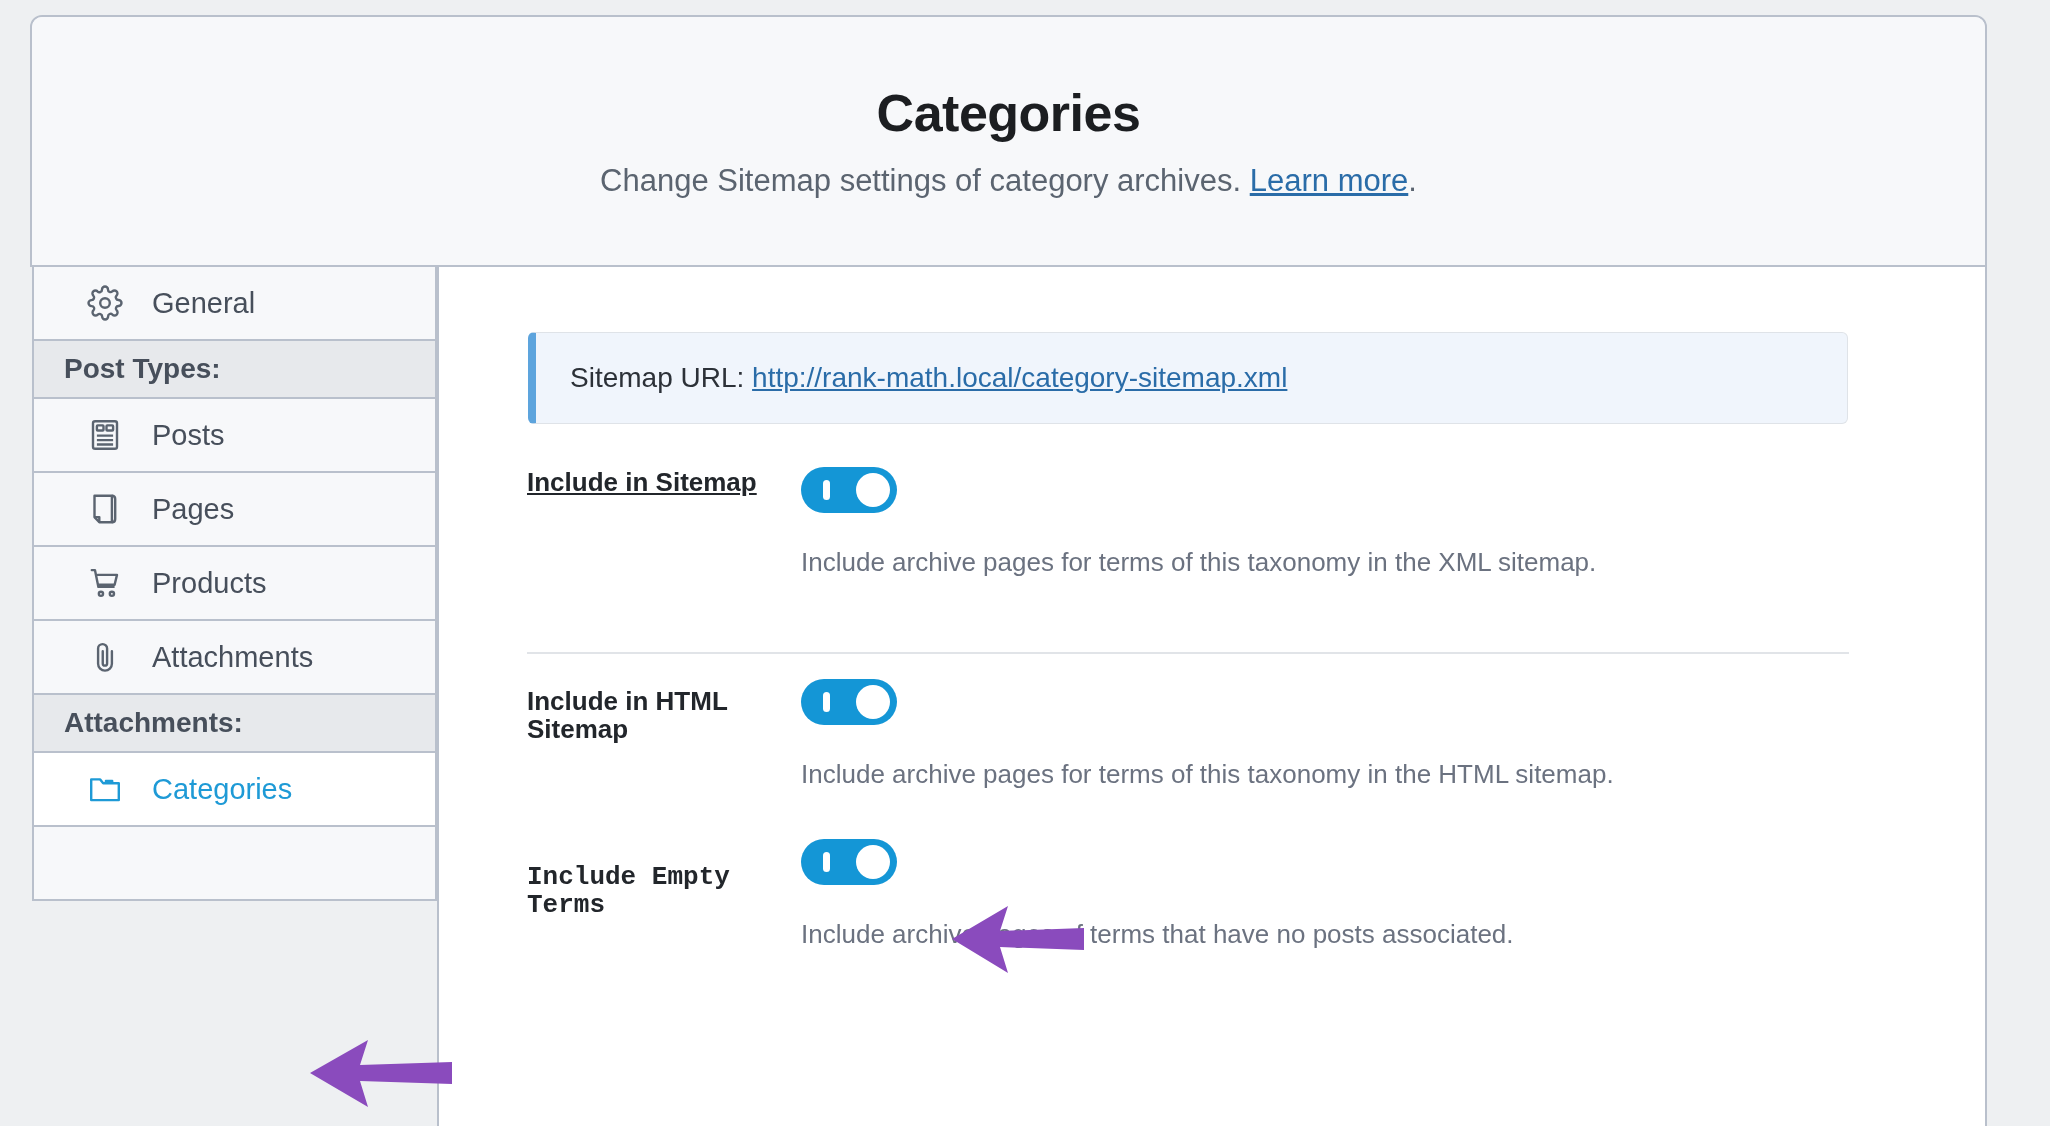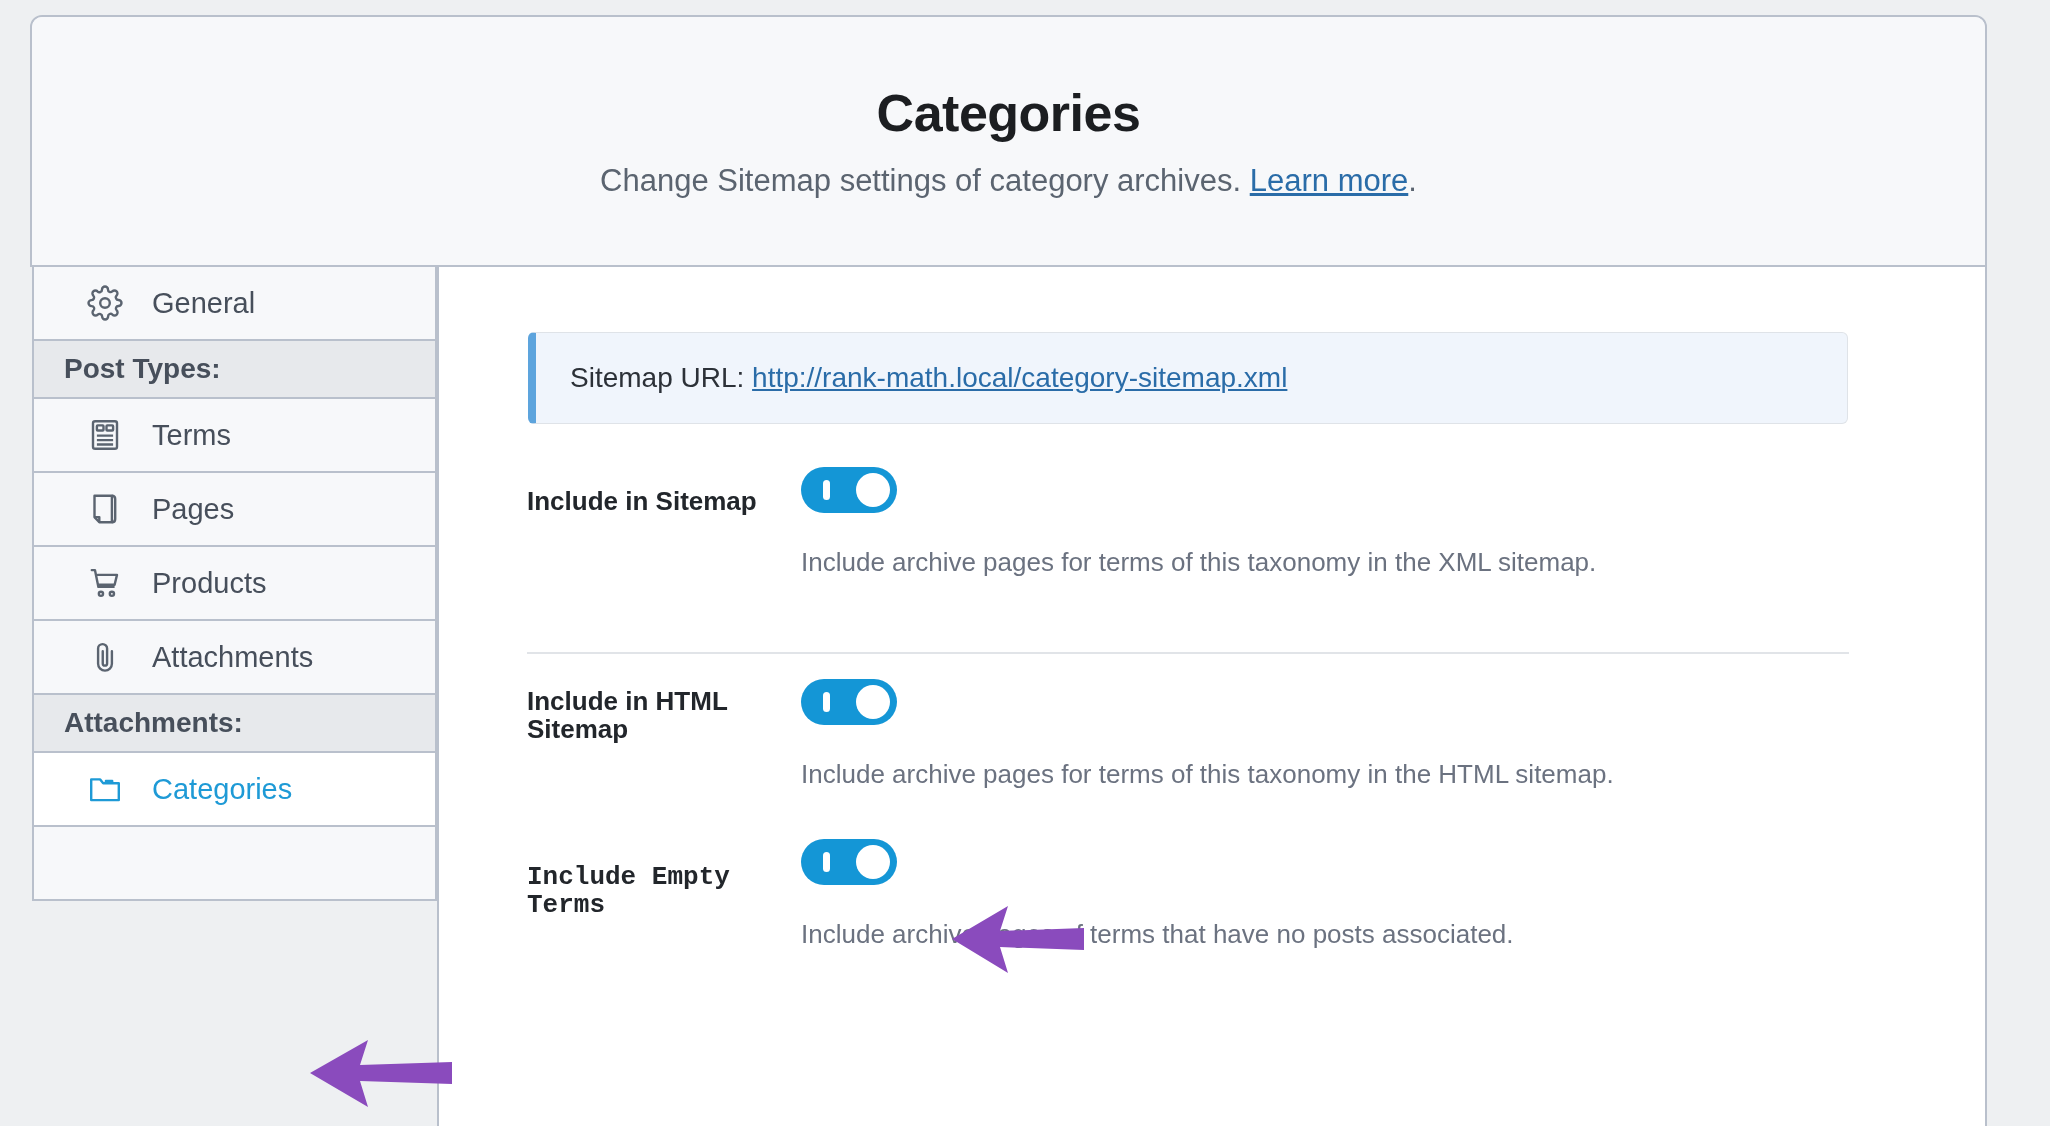--- a/index.html
+++ b/index.html
@@ -248,21 +248,21 @@
 
       <div class="nav-item">
         <span class="nav-icon">
           <svg width="36" height="36" viewBox="0 0 24 24" fill="none" stroke="#5b6470" stroke-width="1.6">
             <rect x="4" y="2.8" width="16" height="18.4" rx="1.4"></rect>
             <rect x="6.6" y="5.6" width="4.4" height="3.4" rx="0.5"></rect>
             <rect x="13" y="5.6" width="4.4" height="3.4" rx="0.5"></rect>
             <path d="M6.6 12.4h10.8M6.6 15.4h10.8M6.6 18.3h10.8"></path>
           </svg>
         </span>
-        <span class="label">Terms</span>
+        <span class="label">Posts</span>
       </div>
 
       <div class="nav-item">
         <span class="nav-icon">
           <svg width="36" height="36" viewBox="0 0 24 24" fill="none" stroke="#5b6470" stroke-width="1.6" stroke-linejoin="round">
             <path d="M5 3.2h11.6v17.6H8.2L5 17.4z"></path>
             <path d="M5 17.4h3.2v3.4"></path>
             <path d="M16.6 3.2c1.4 0 2.2.9 2.2 2.2v13.2c0 1.3-.8 2.2-2.2 2.2"></path>
           </svg>
         </span>
@@ -310,21 +310,21 @@
     <div class="content">
 
       <div class="notice">
         <div class="notice-text">
           <span>Sitemap URL:</span>
           <a href="#">http://rank-math.local/category-sitemap.xml</a>
         </div>
       </div>
 
       <div class="field-row" style="top:200px;">
-        <div class="field-label" style="top:20px;">Include in Sitemap</div>
+        <div class="field-label" style="top:1px;text-decoration:underline;">Include in Sitemap</div>
         <div class="toggle" style="top:0;">
           <span class="bar"></span>
           <span class="knob"></span>
         </div>
         <div class="field-desc" style="top:80px;">Include archive pages for terms of this taxonomy in the XML sitemap.</div>
       </div>
 
       <div class="divider" style="top:385px;"></div>
 
       <div class="field-row" style="top:412px;">

